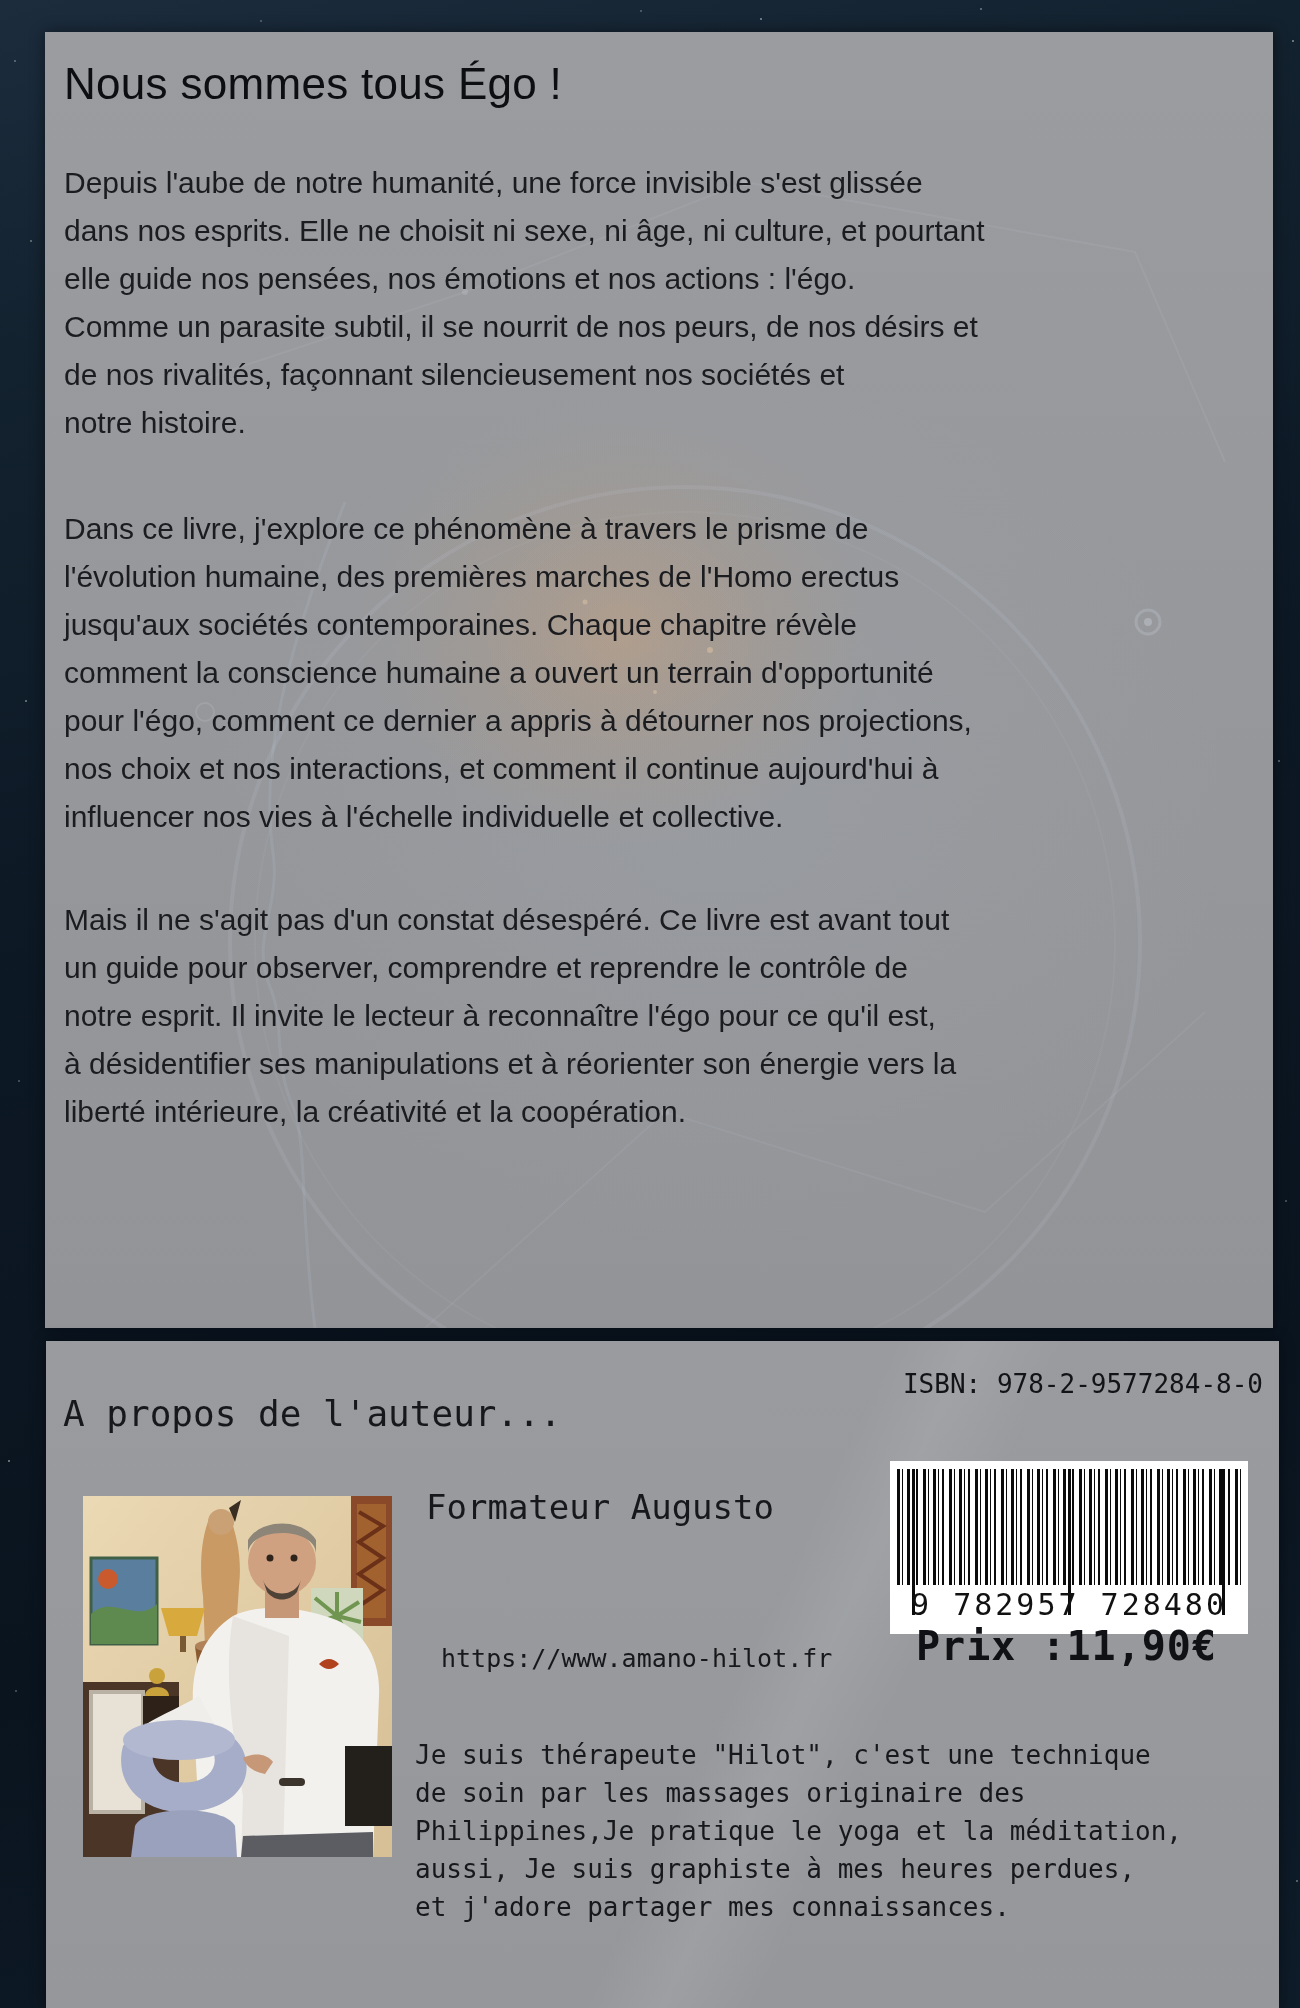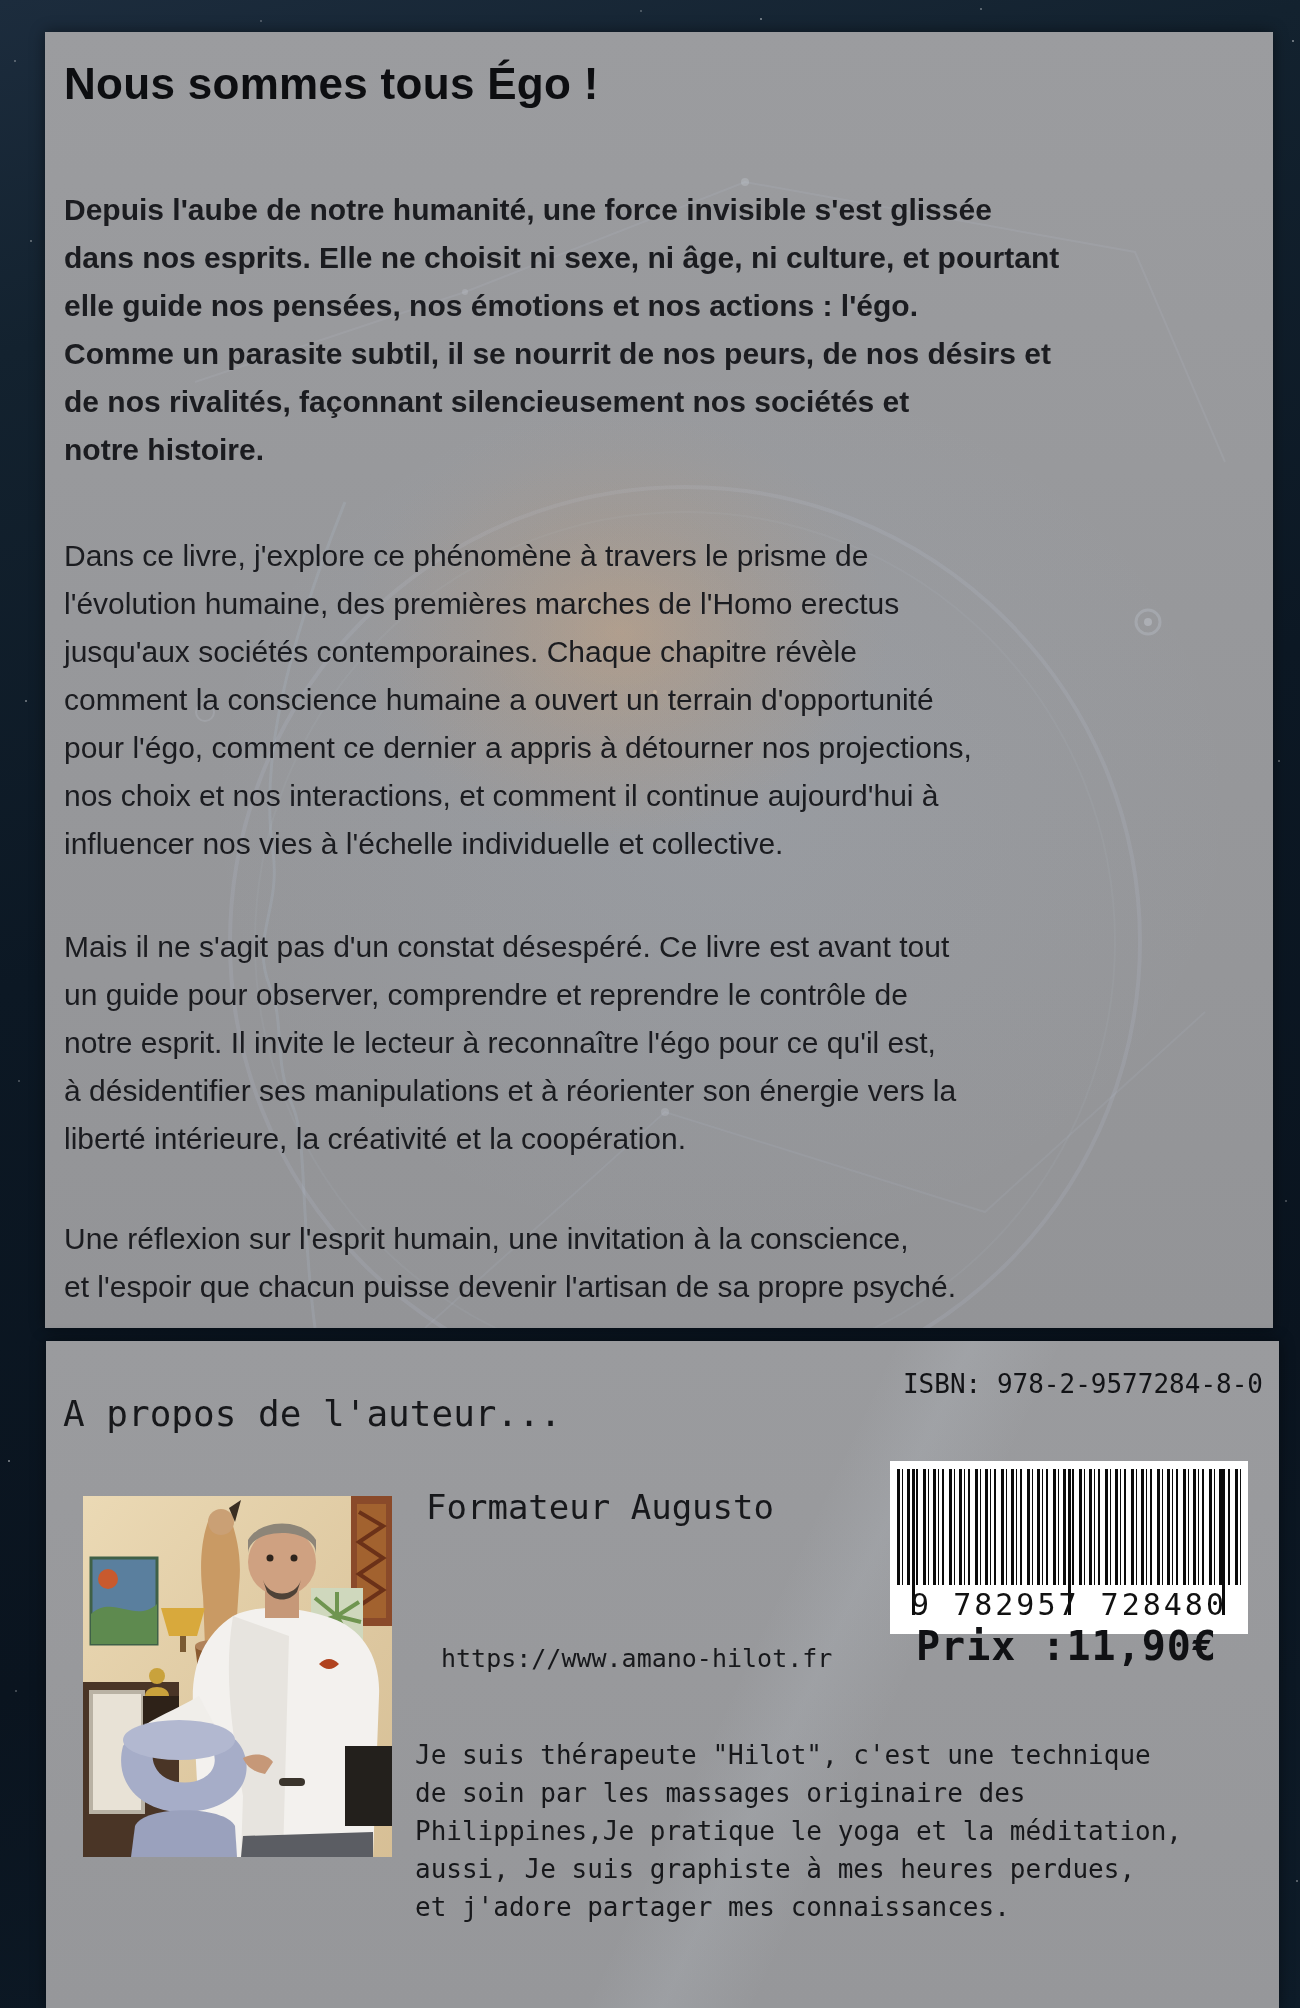--- a/index.html
+++ b/index.html
@@ -49,29 +49,29 @@
       linear-gradient(180deg,#9a9b9e 0%,#96979a 100%);
     box-shadow:0 0 14px rgba(0,0,0,.45);
     overflow:hidden;
     padding-left:16px;
   }
   .head-graphic{ position:absolute; inset:0; pointer-events:none; }
 
   
   .book-title{
     position:relative; margin:26px 0 0 19px;
-    font-size:44px; font-weight:bold; color:#0d0e11; letter-spacing:.3px;
+    font-size:44px; font-weight:normal; color:#0d0e11; letter-spacing:.3px;
     line-height:52px;
   }
   .syn-par{
     position:relative; margin-left:19px; width:1190px;
     font-size:30px; line-height:48px; color:#1b1c20;
     white-space:pre-line;
   }
-  .p1{ margin-top:76px;font-weight:bold; }
+  .p1{ margin-top:49px; }
   .p2{ margin-top:58px; }
   .p3{ margin-top:55px; }
   .p4{ margin-top:52px; }
 
   
   .mono{ font-family:"DejaVu Sans Mono", monospace; }
   .isbn{
     position:absolute; top:28px; right:16px;
     font-size:26px; color:#121316;
   }
@@ -167,22 +167,20 @@
 jusqu'aux sociétés contemporaines. Chaque chapitre révèle
 comment la conscience humaine a ouvert un terrain d'opportunité
 pour l'égo, comment ce dernier a appris à détourner nos projections,
 nos choix et nos interactions, et comment il continue aujourd'hui à
 influencer nos vies à l'échelle individuelle et collective.</p>
   <p class="syn-par p3">Mais il ne s'agit pas d'un constat désespéré. Ce livre est avant tout
 un guide pour observer, comprendre et reprendre le contrôle de
 notre esprit. Il invite le lecteur à reconnaître l'égo pour ce qu'il est,
 à désidentifier ses manipulations et à réorienter son énergie vers la
 liberté intérieure, la créativité et la coopération.</p>
-  <p class="syn-par p4">Une réflexion sur l'esprit humain, une invitation à la conscience,
-et l'espoir que chacun puisse devenir l'artisan de sa propre psyché.</p>
 </section>
 
 <section class="panel-bottom">
 
   <div class="isbn mono">ISBN: 978-2-9577284-8-0</div>
 
   <div class="about-heading mono">A propos de l'auteur...</div>
 
   <div class="author-photo">
     <svg viewBox="0 0 309 361" width="309" height="361" preserveAspectRatio="none" aria-hidden="true">

